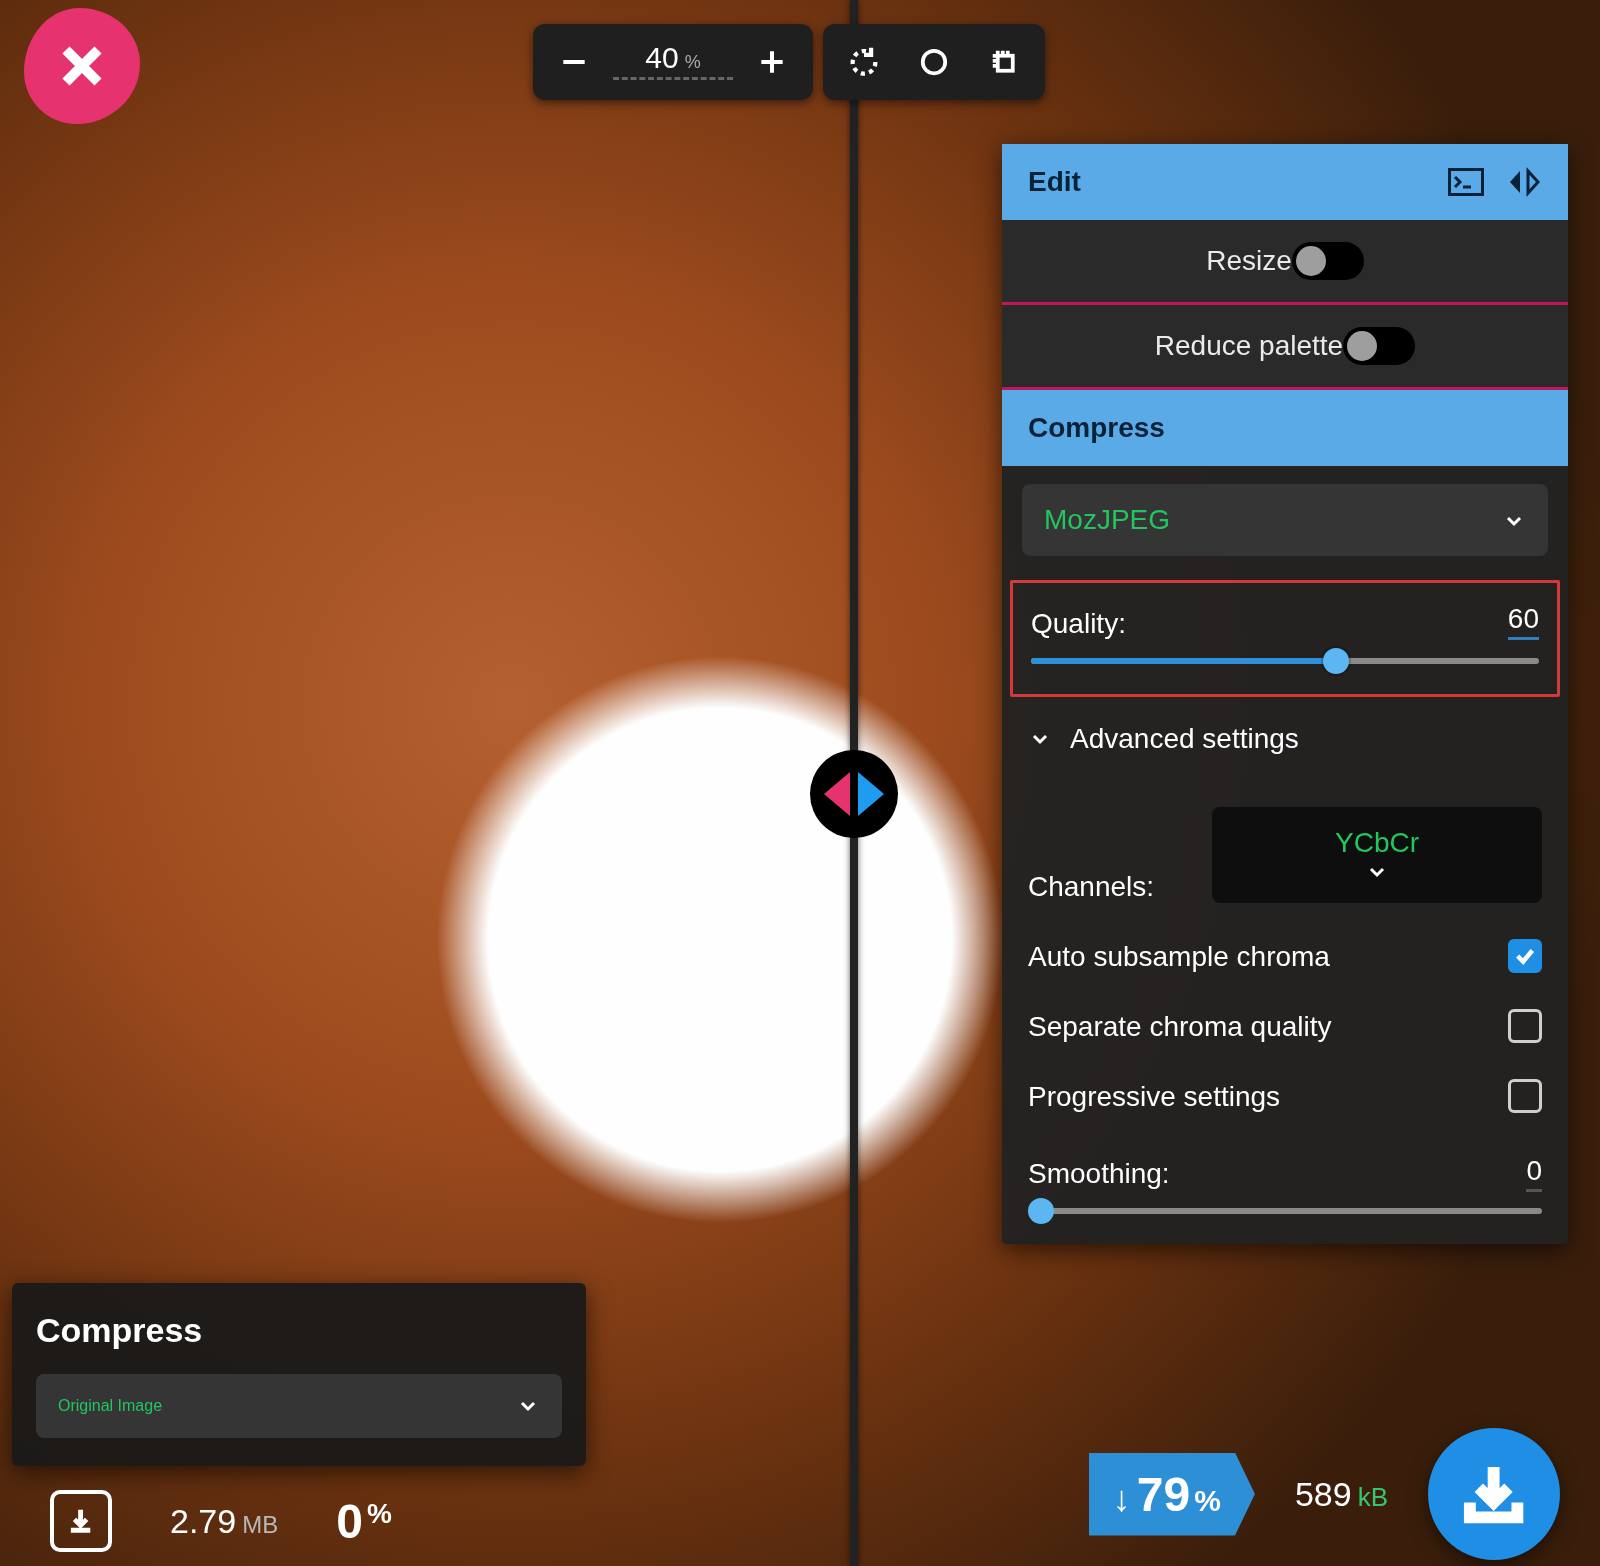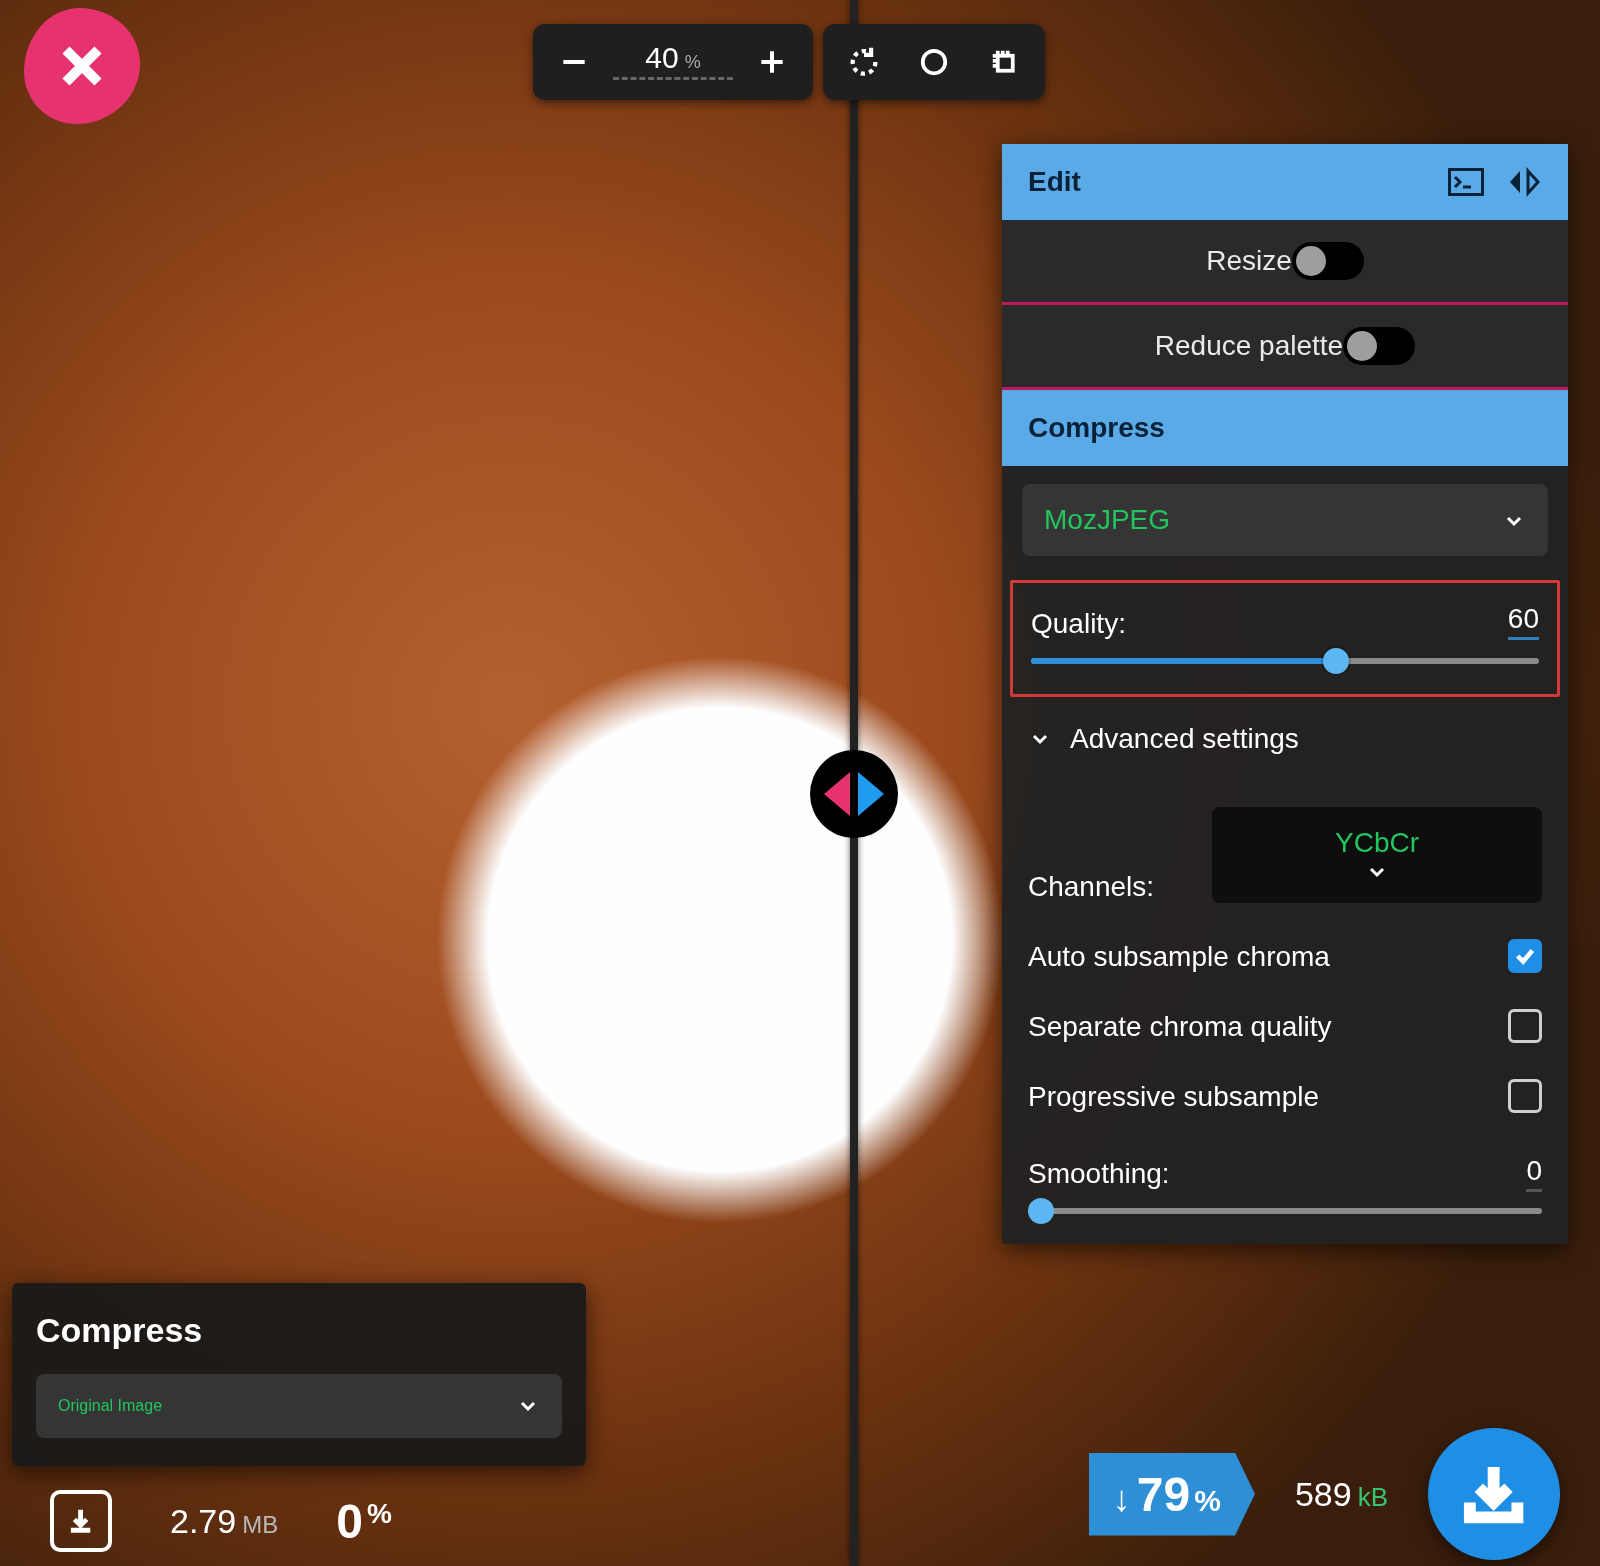--- a/index.html
+++ b/index.html
@@ -318,21 +318,21 @@
           <svg viewBox="0 0 24 24">
               <path d="M4 12 L10 18 L20 6"></path>
             </svg>
         </div>
       </div>
       <div class="sub-row">
         <span>Separate chroma quality</span>
         <div class="cbox"></div>
       </div>
       <div class="sub-row">
-        <span>Progressive subsample</span>
+        <span>Progressive settings</span>
         <div class="cbox"></div>
       </div>
     </div>
 
     <div class="smoothing">
       <div class="sm-row">
         <span>Smoothing:</span>
         <span class="sm-val">0</span>
       </div>
       <div class="sm-track">

